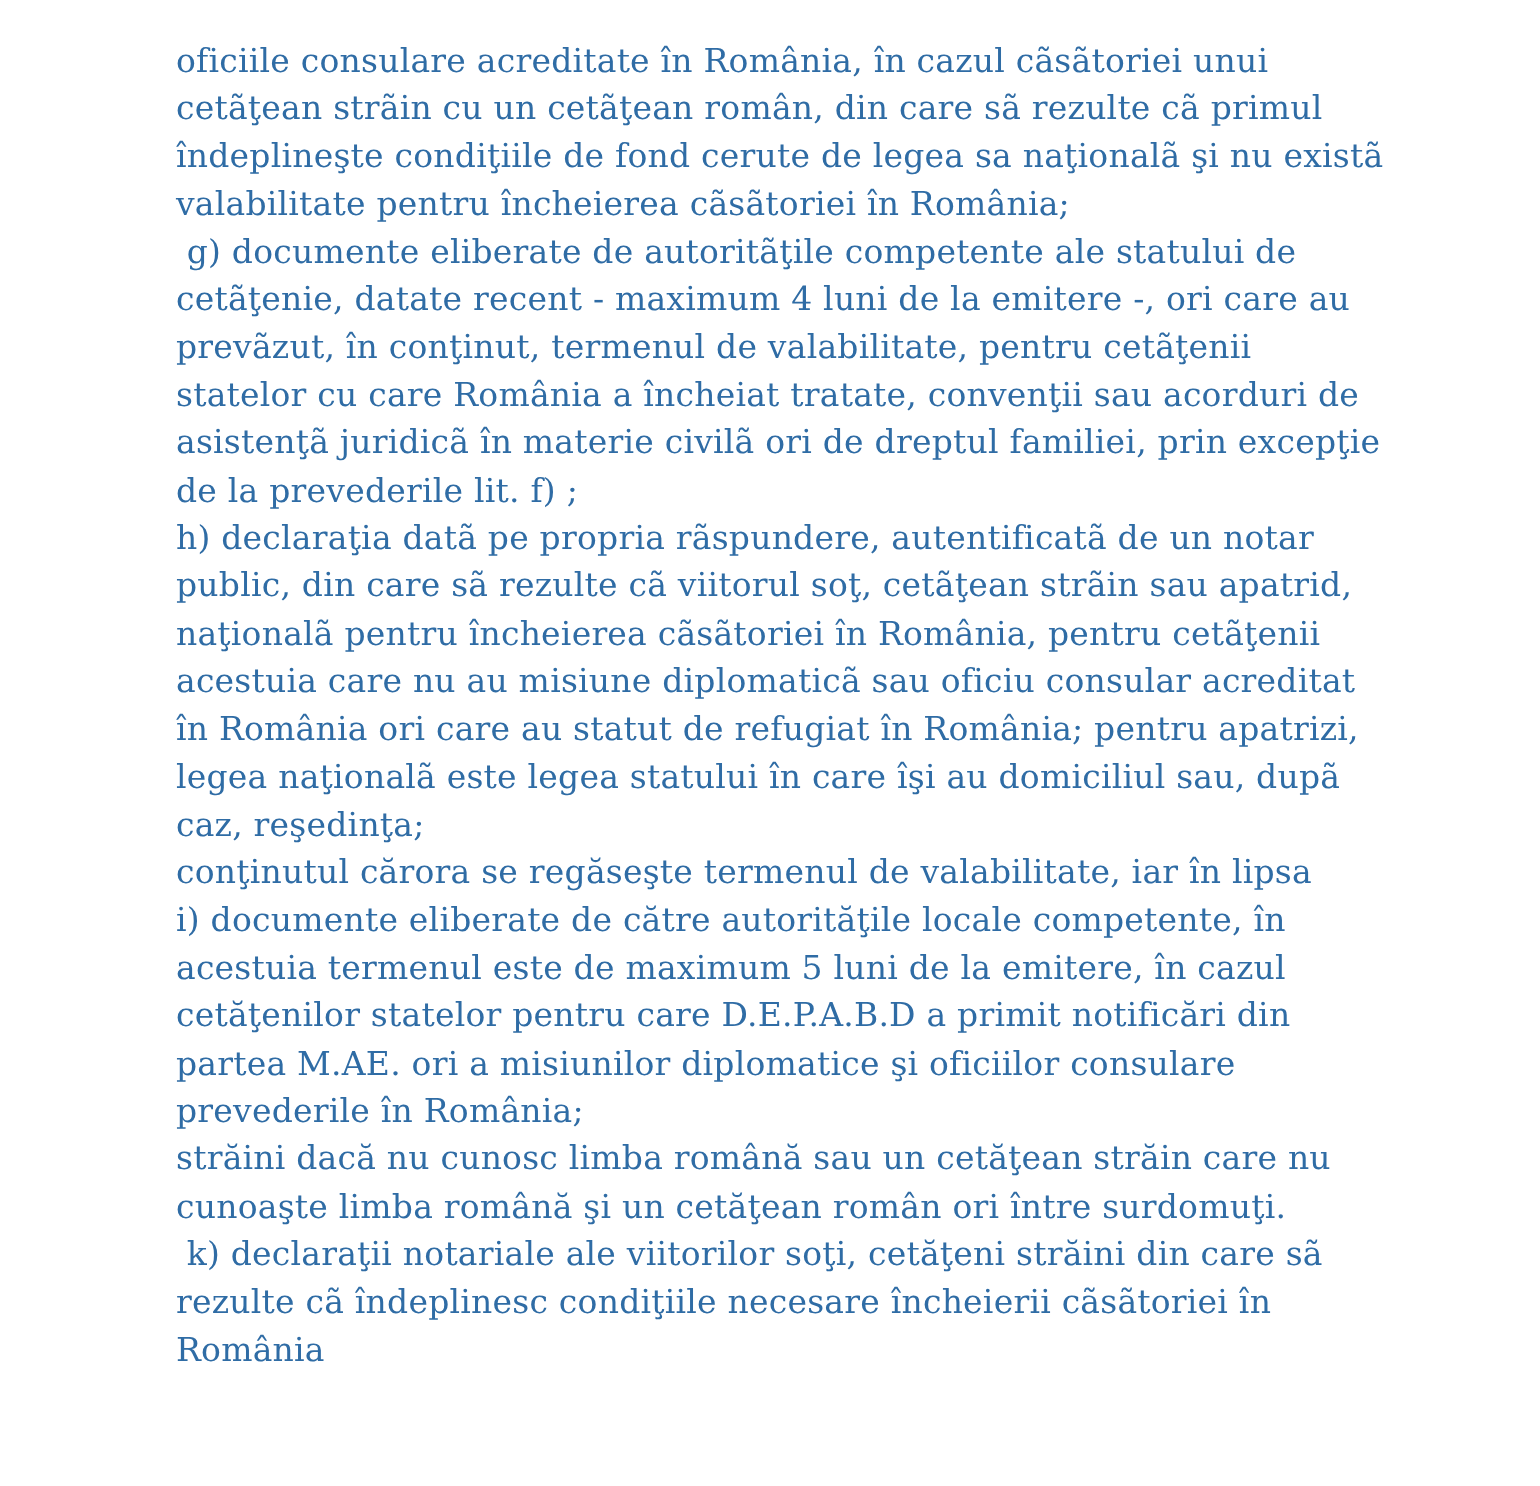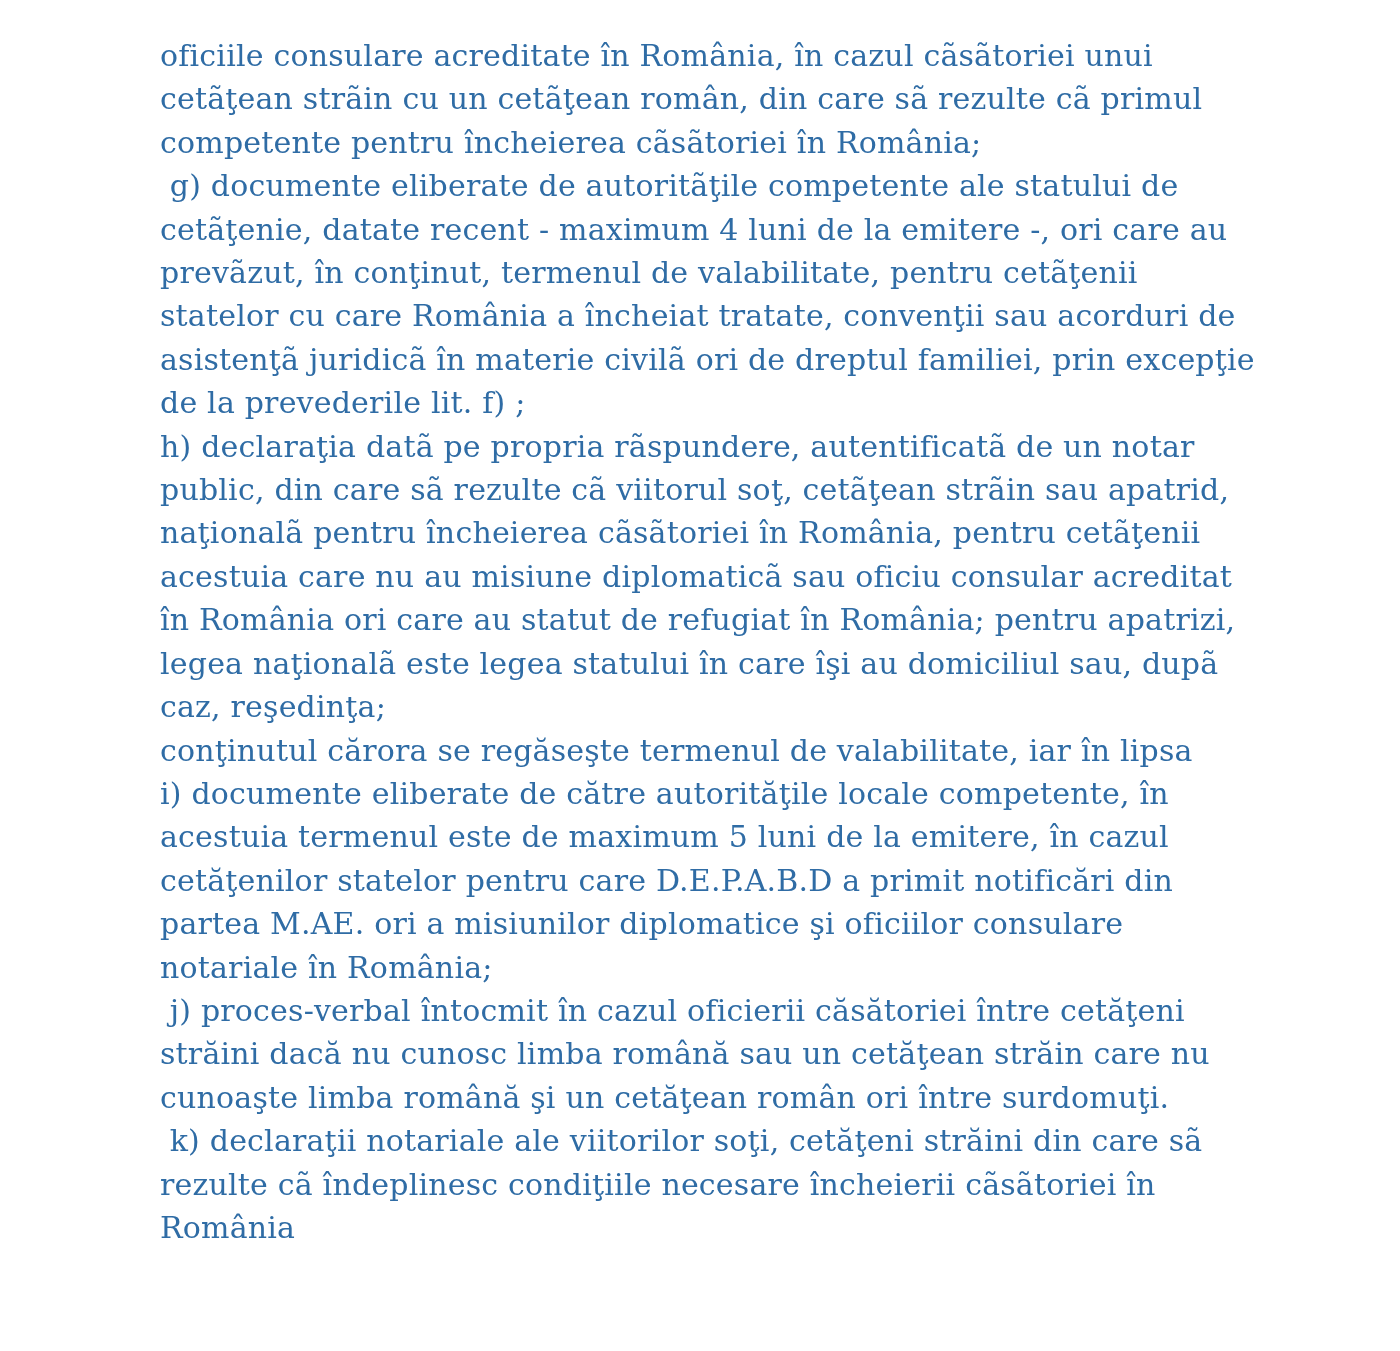--- a/index.html
+++ b/index.html
@@ -30,40 +30,40 @@
       letter-spacing: 0.2px;
     }
   </style>
 </head>
 <body>
 
 <div class="page">
   <div class="text-block">
     <div class="text-line">oficiile consulare acreditate în România, în cazul cãsãtoriei unui</div>
     <div class="text-line">cetãţean strãin cu un cetãţean român, din care sã rezulte cã primul</div>
-    <div class="text-line">competente pentru încheierea cãsãtoriei în România;</div>
+    <div class="text-line">îndeplineşte condiţiile de fond cerute de legea sa naţionalã şi nu existã</div>
+    <div class="text-line">valabilitate pentru încheierea cãsãtoriei în România;</div>
     <div class="text-line"> g) documente eliberate de autoritãţile competente ale statului de</div>
     <div class="text-line">cetãţenie, datate recent - maximum 4 luni de la emitere -, ori care au</div>
     <div class="text-line">prevãzut, în conţinut, termenul de valabilitate, pentru cetãţenii</div>
     <div class="text-line">statelor cu care România a încheiat tratate, convenţii sau acorduri de</div>
     <div class="text-line">asistenţã juridicã în materie civilã ori de dreptul familiei, prin excepţie</div>
     <div class="text-line">de la prevederile lit. f) ;</div>
     <div class="text-line">h) declaraţia datã pe propria rãspundere, autentificatã de un notar</div>
     <div class="text-line">public, din care sã rezulte cã viitorul soţ, cetãţean strãin sau apatrid,</div>
     <div class="text-line">naţionalã pentru încheierea cãsãtoriei în România, pentru cetãţenii</div>
     <div class="text-line">acestuia care nu au misiune diplomaticã sau oficiu consular acreditat</div>
     <div class="text-line">în România ori care au statut de refugiat în România; pentru apatrizi,</div>
     <div class="text-line">legea naţionalã este legea statului în care îşi au domiciliul sau, dupã</div>
     <div class="text-line">caz, reşedinţa;</div>
     <div class="text-line">conţinutul cărora se regăseşte termenul de valabilitate, iar în lipsa</div>
     <div class="text-line">i) documente eliberate de către autorităţile locale competente, în</div>
     <div class="text-line">acestuia termenul este de maximum 5 luni de la emitere, în cazul</div>
     <div class="text-line">cetăţenilor statelor pentru care D.E.P.A.B.D a primit notificări din</div>
     <div class="text-line">partea M.AE. ori a misiunilor diplomatice şi oficiilor consulare</div>
-    <div class="text-line">notariale în România;</div>
-    <div class="text-line"> j) proces-verbal întocmit în cazul oficierii căsătoriei între cetăţeni</div>
+    <div class="text-line">prevederile în România;</div>
     <div class="text-line">străini dacă nu cunosc limba română sau un cetăţean străin care nu</div>
     <div class="text-line">cunoaşte limba română şi un cetăţean român ori între surdomuţi.</div>
     <div class="text-line"> k) declaraţii notariale ale viitorilor soţi, cetăţeni străini din care sã</div>
     <div class="text-line">rezulte cã îndeplinesc condiţiile necesare încheierii cãsãtoriei în</div>
     <div class="text-line">România</div>
   </div>
 </div>
 
 </body></html>

